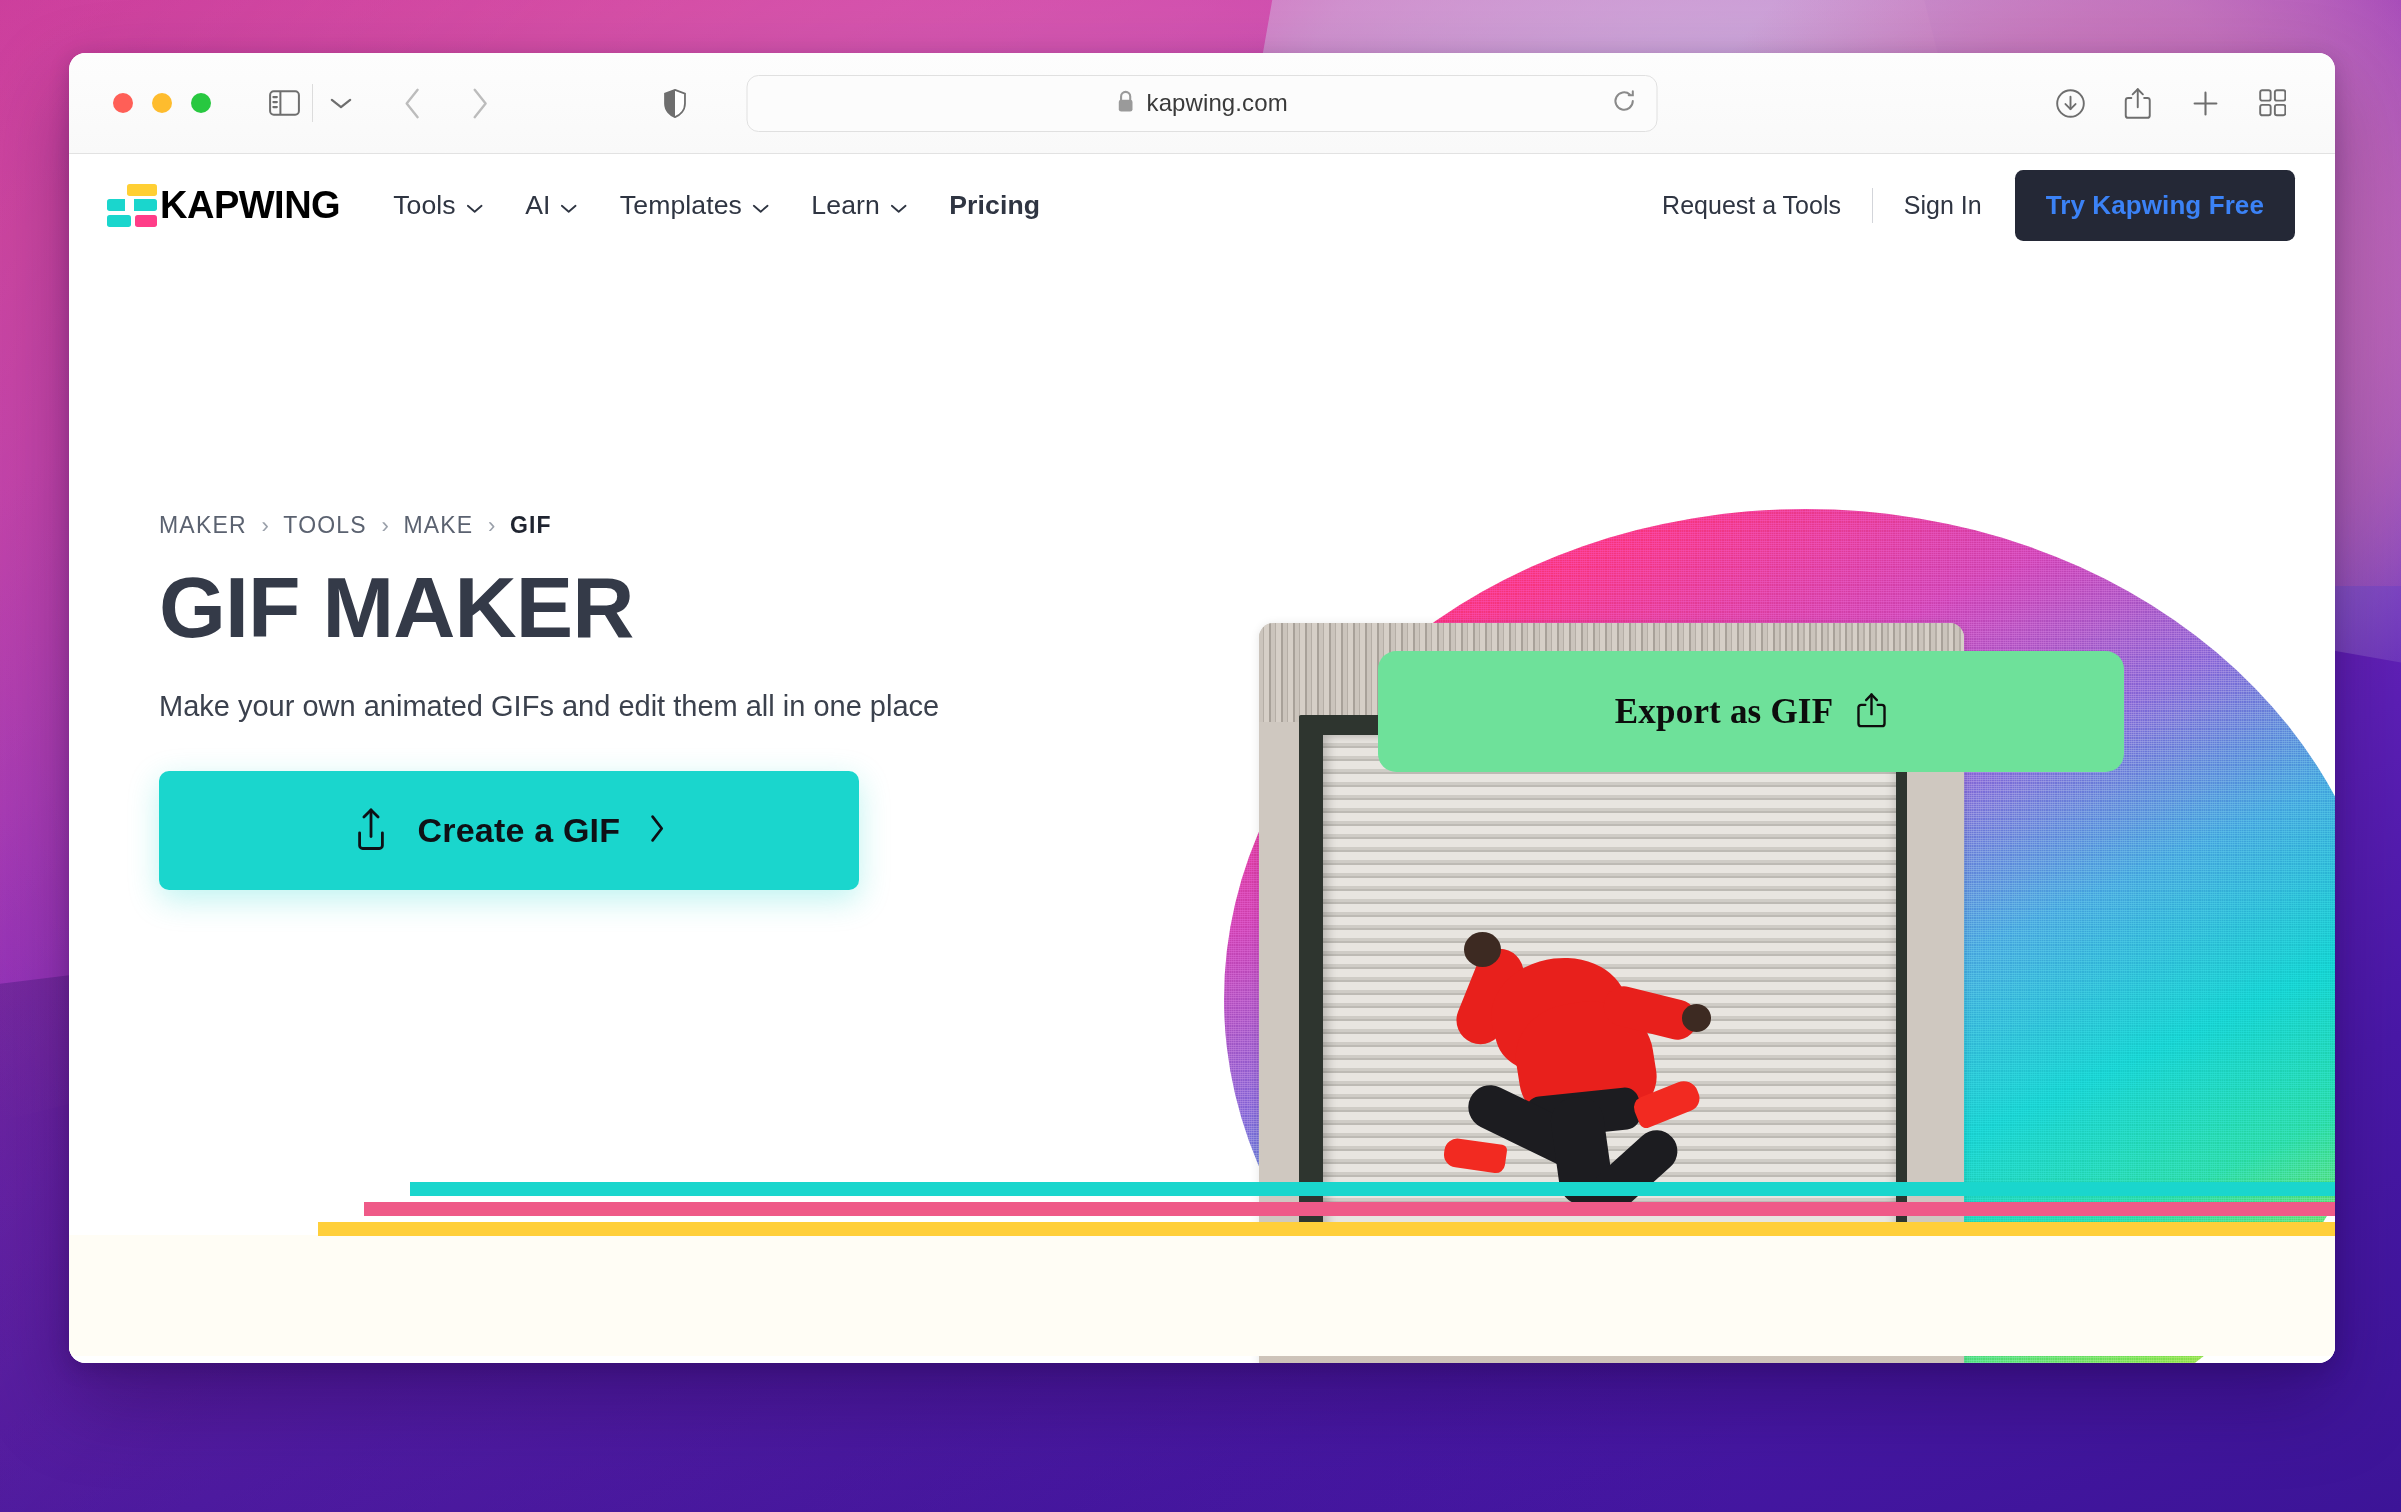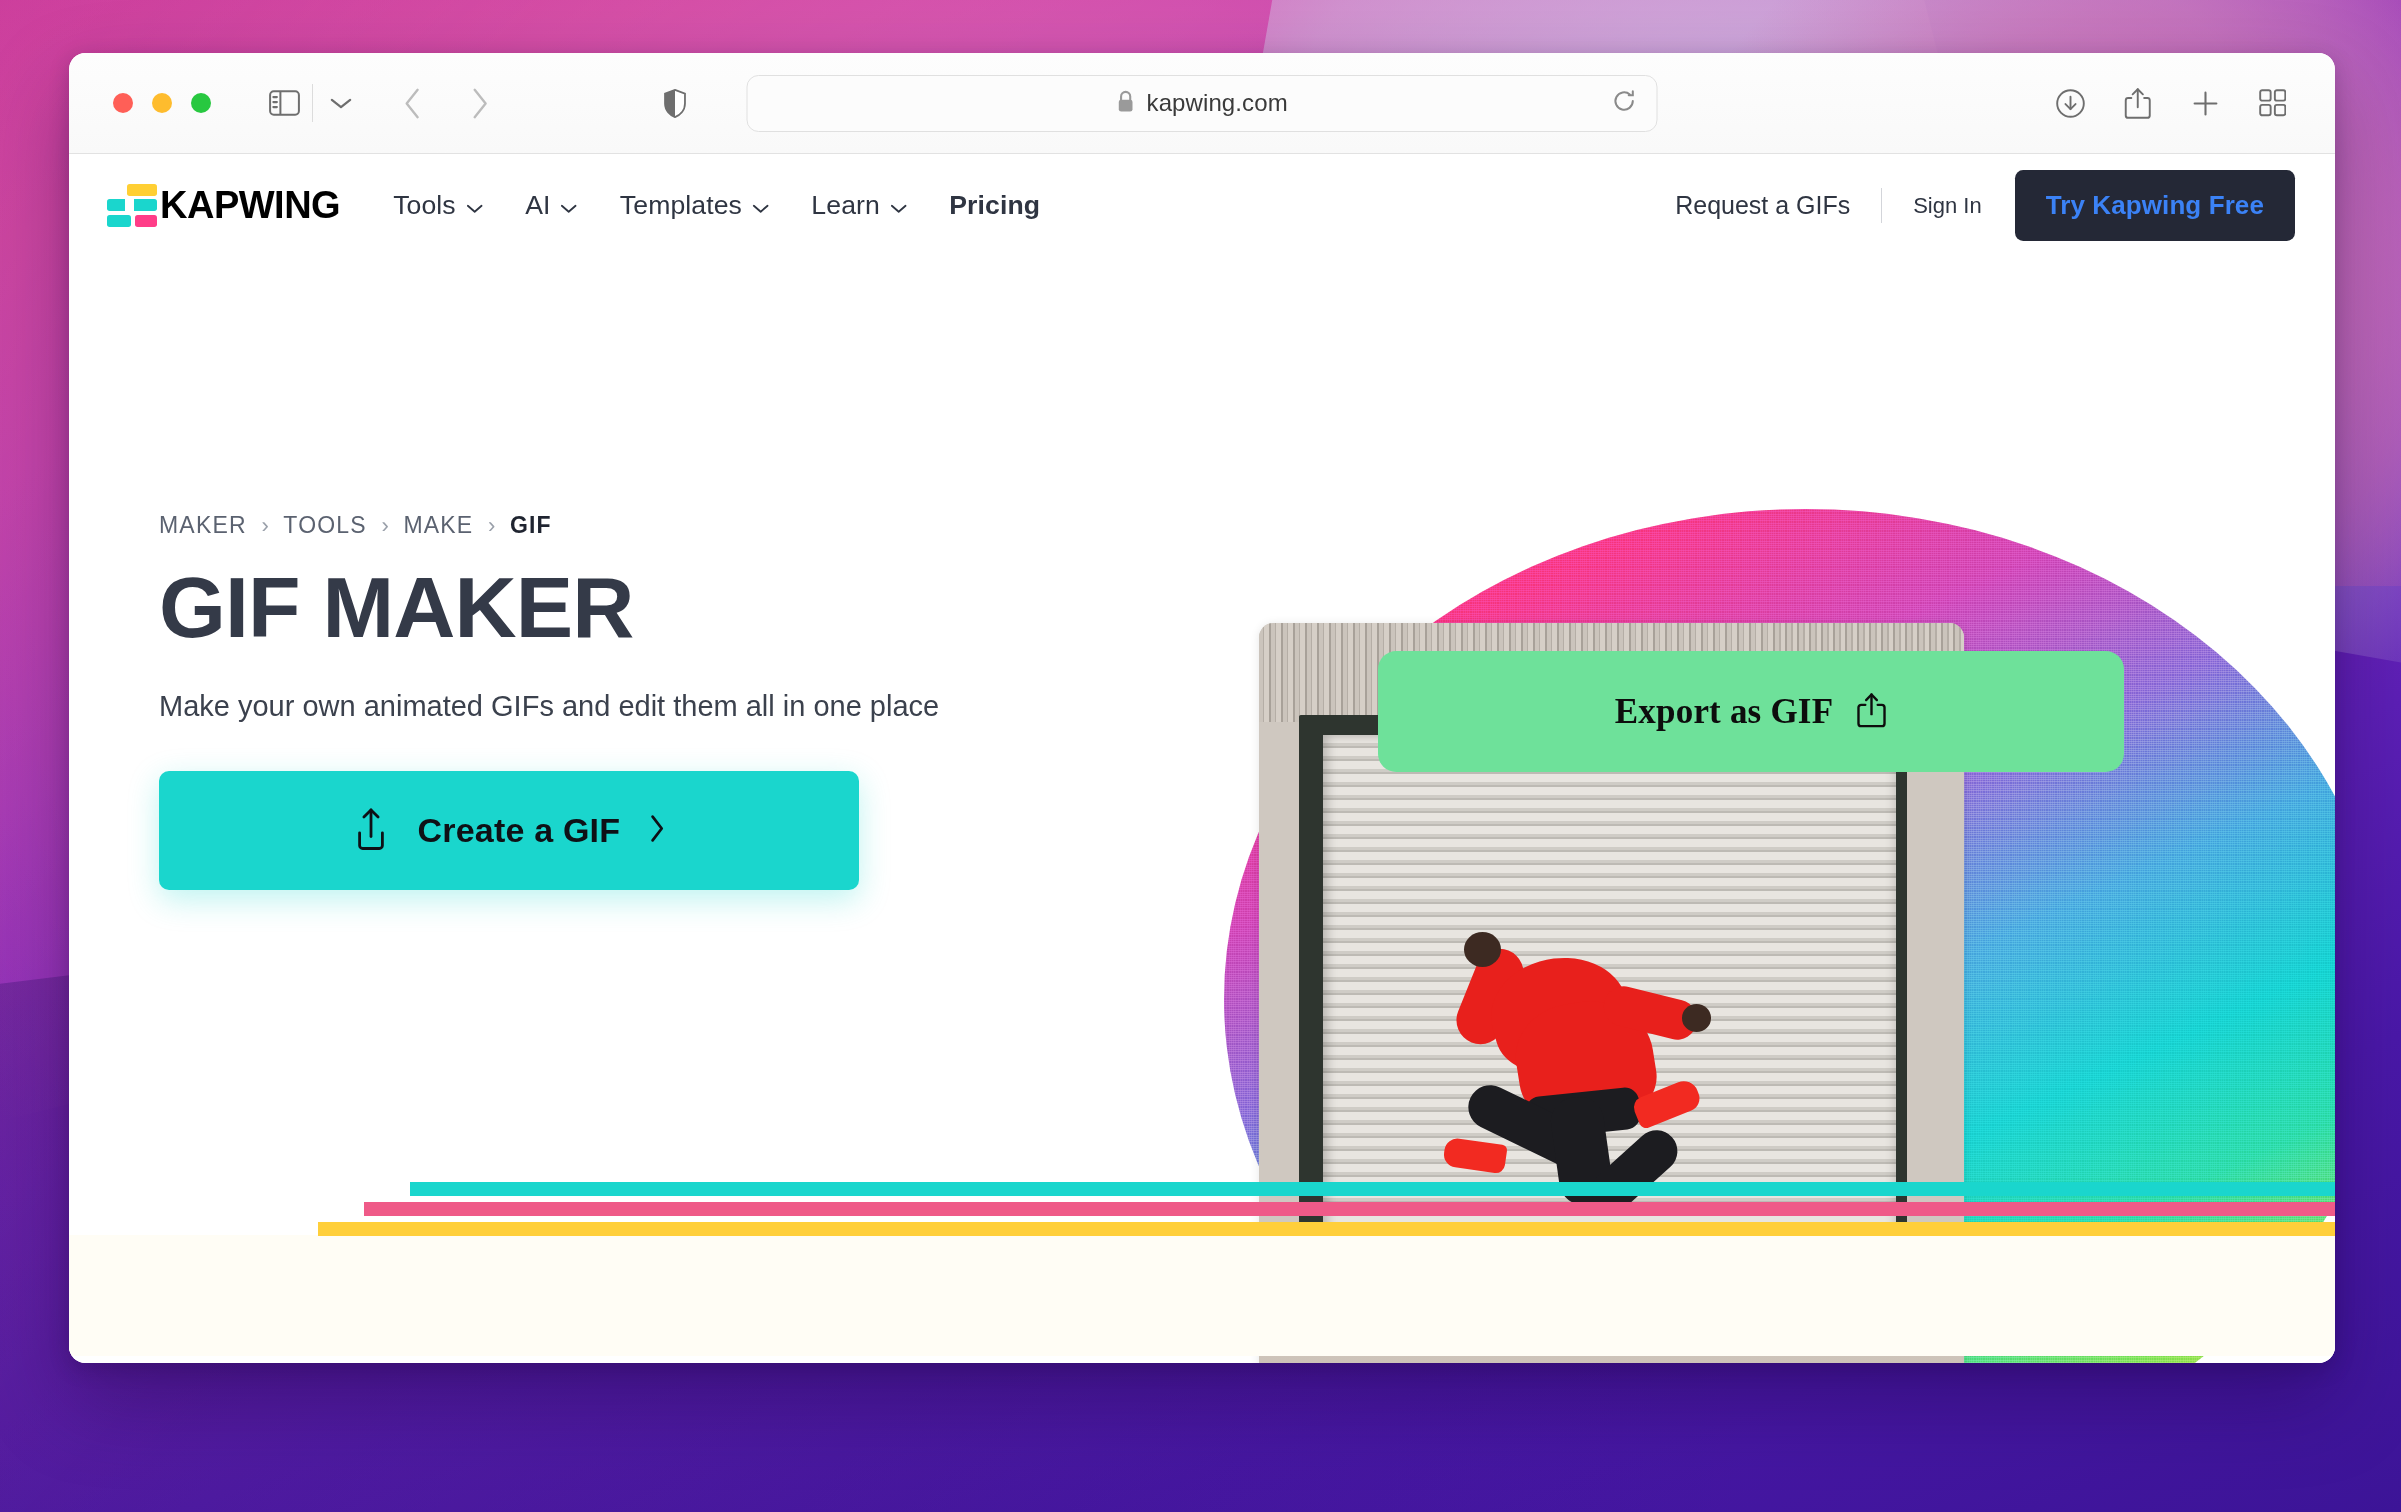--- a/index.html
+++ b/index.html
@@ -119,21 +119,21 @@
   .navlinks { display:flex; align-items:center; gap:42px; }
   .navlink {
     display:flex; align-items:center; gap:10px;
     font-size:26.6px; color:#2f3542; letter-spacing:0.1px;
   }
   .chev-sm { display:inline-block; color:#2f3542; }
 
   .nav-right { margin-left:auto; display:flex; align-items:center; gap:0; }
   .demo-link { font-size:25px; color:#2f3542; padding-right:31px; }
   .vbar { width:0.9px; height:35px; background:#d3d5da; }
-  .signin { font-size:22px; color:#2f3542; padding:0 33px 0 31px; }
+  .signin { font-size:25px; color:#2f3542; padding:0 33px 0 31px; }
   .cta-dark {
     background:#242836; color:#3b82f6;
     font-size:26px; font-weight:700;
     padding:20px 31px; border-radius:8.2px;
     letter-spacing:0.1px;
   }
 
   
   .hero { position:relative; height:1099px; }
 
@@ -473,21 +473,21 @@
                 <polyline points="2,3 9.5,9.5 17,3"></polyline>
               </svg>
           </span>
         </div>
         <div class="navlink">
           <span style="font-weight:600;">Pricing</span>
         </div>
       </div>
 
       <div class="nav-right">
-        <div class="demo-link">Request a GIFs</div>
+        <div class="demo-link">Request a Tools</div>
         <div class="vbar"></div>
         <div class="signin">Sign In</div>
         <div class="cta-dark">Try Kapwing Free</div>
       </div>
     </div>
 
     <div class="hero">
 
       <div class="gradient-blob">
         <div class="blob-noise"></div>

